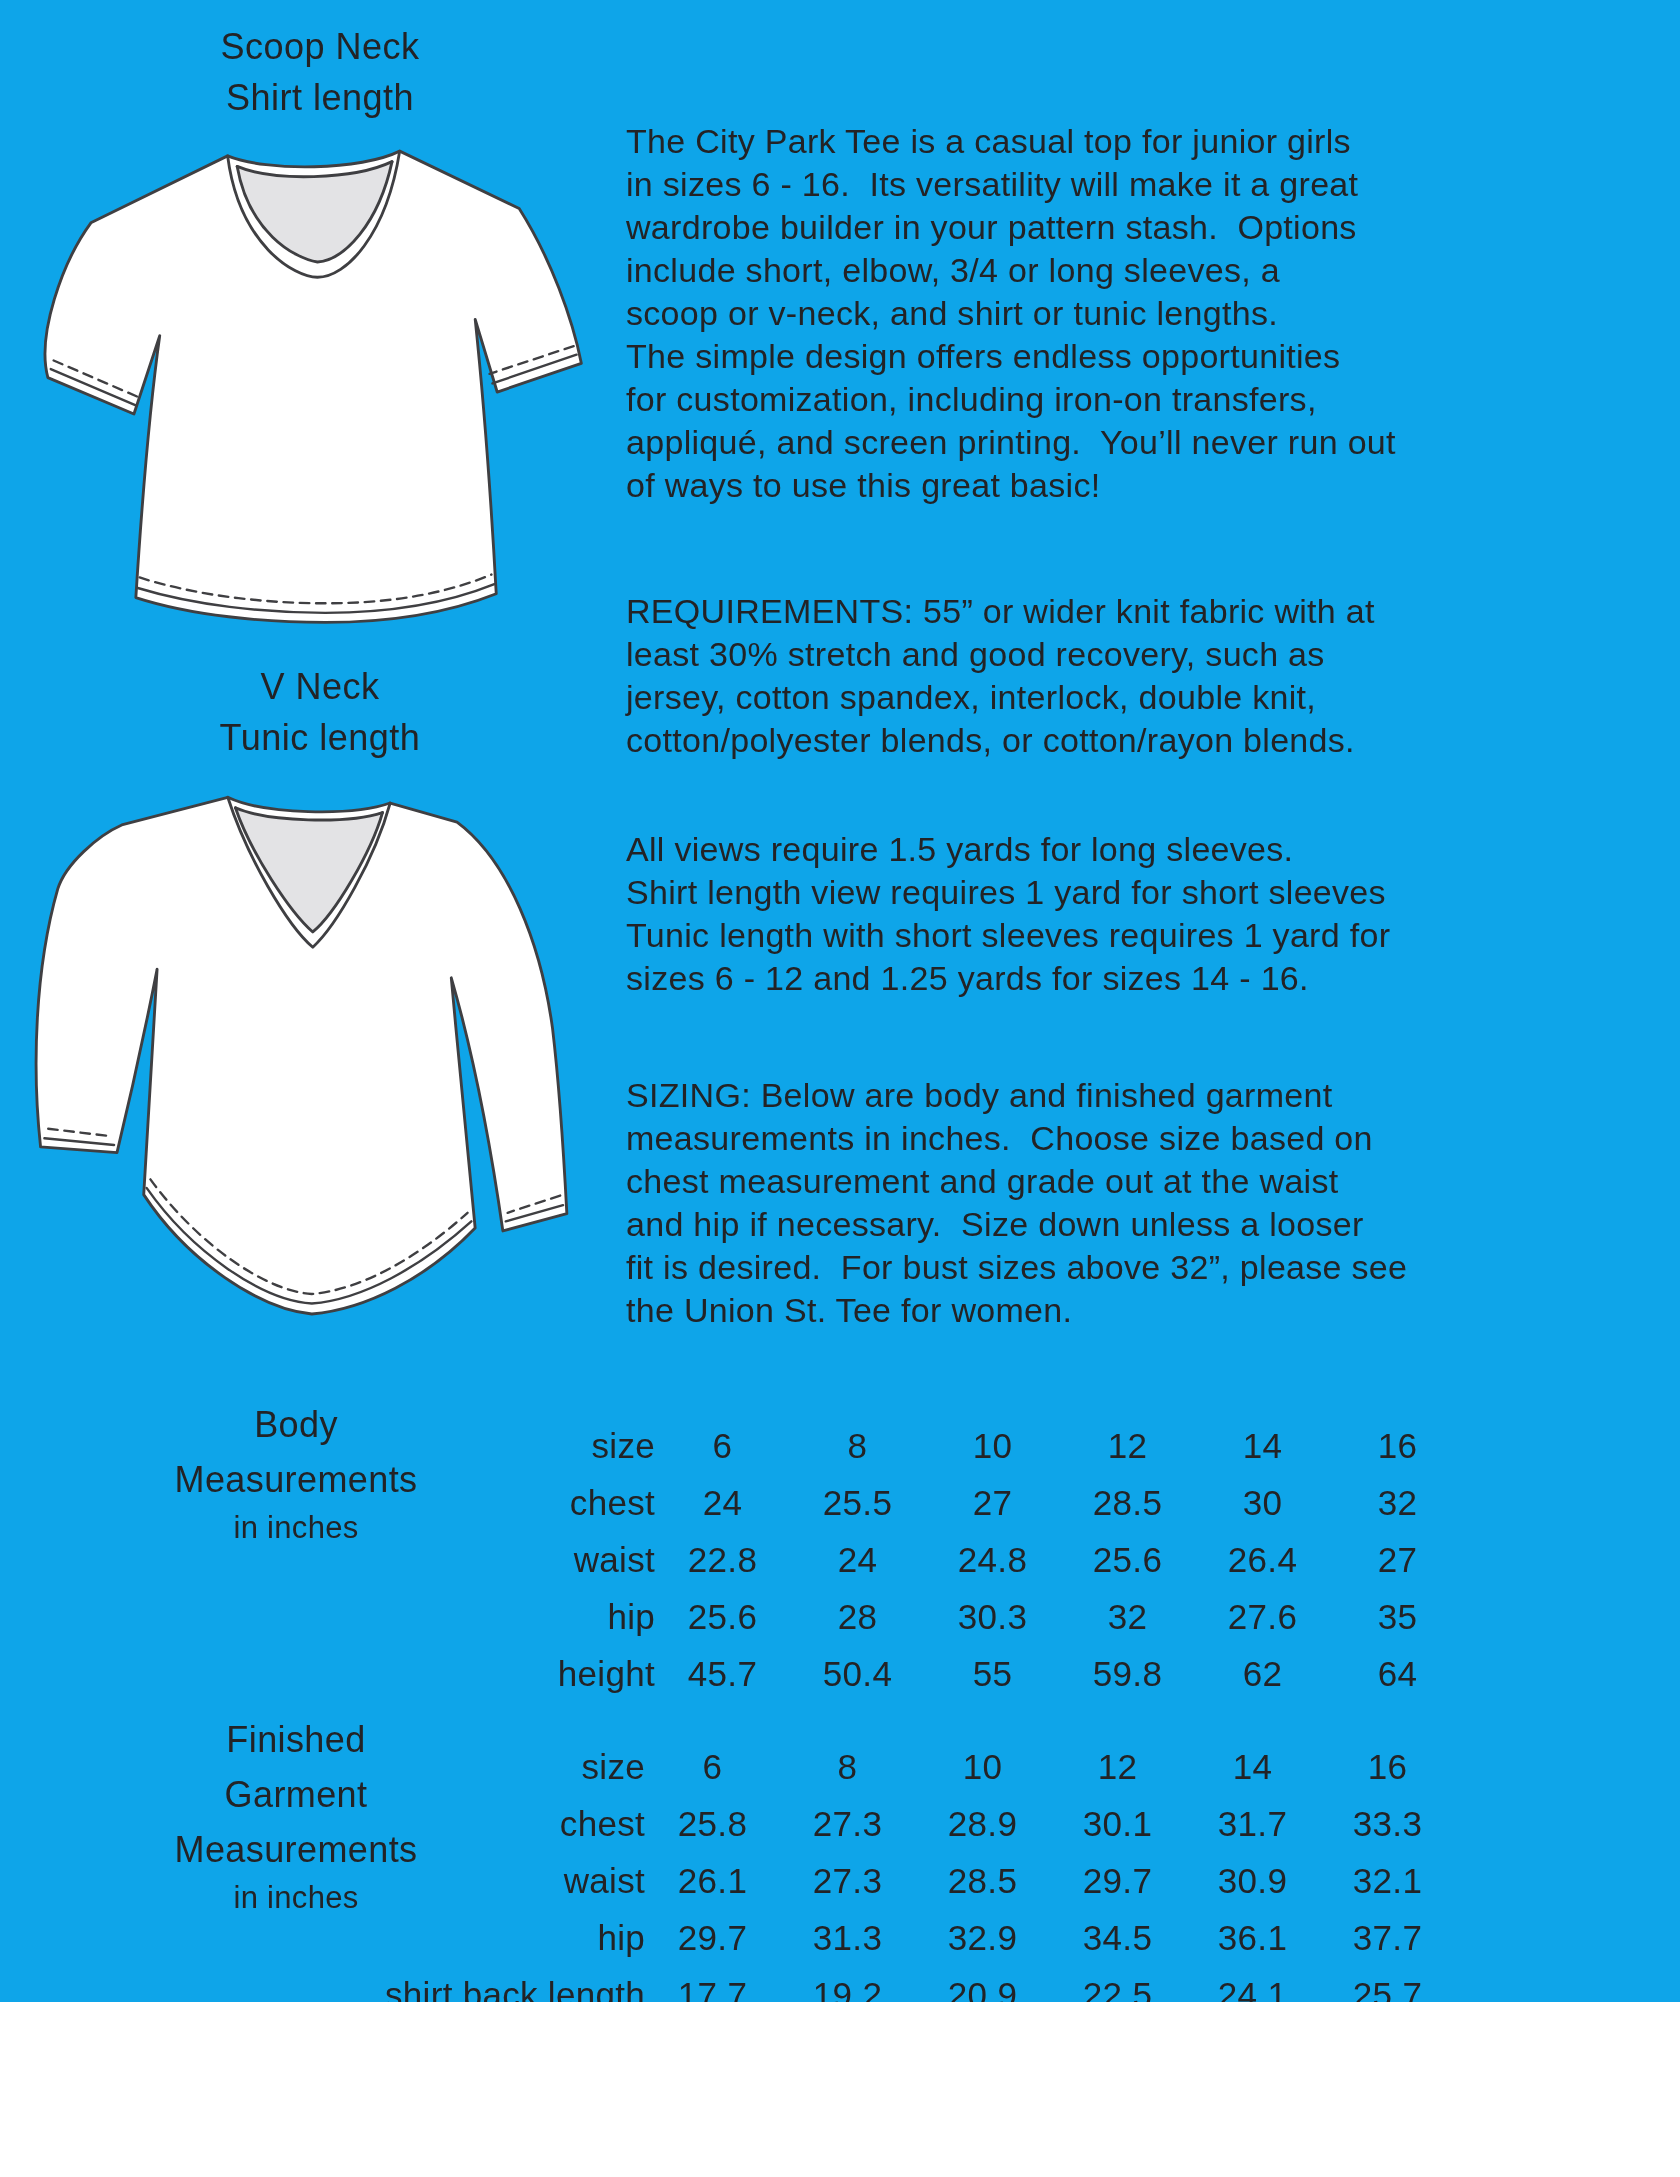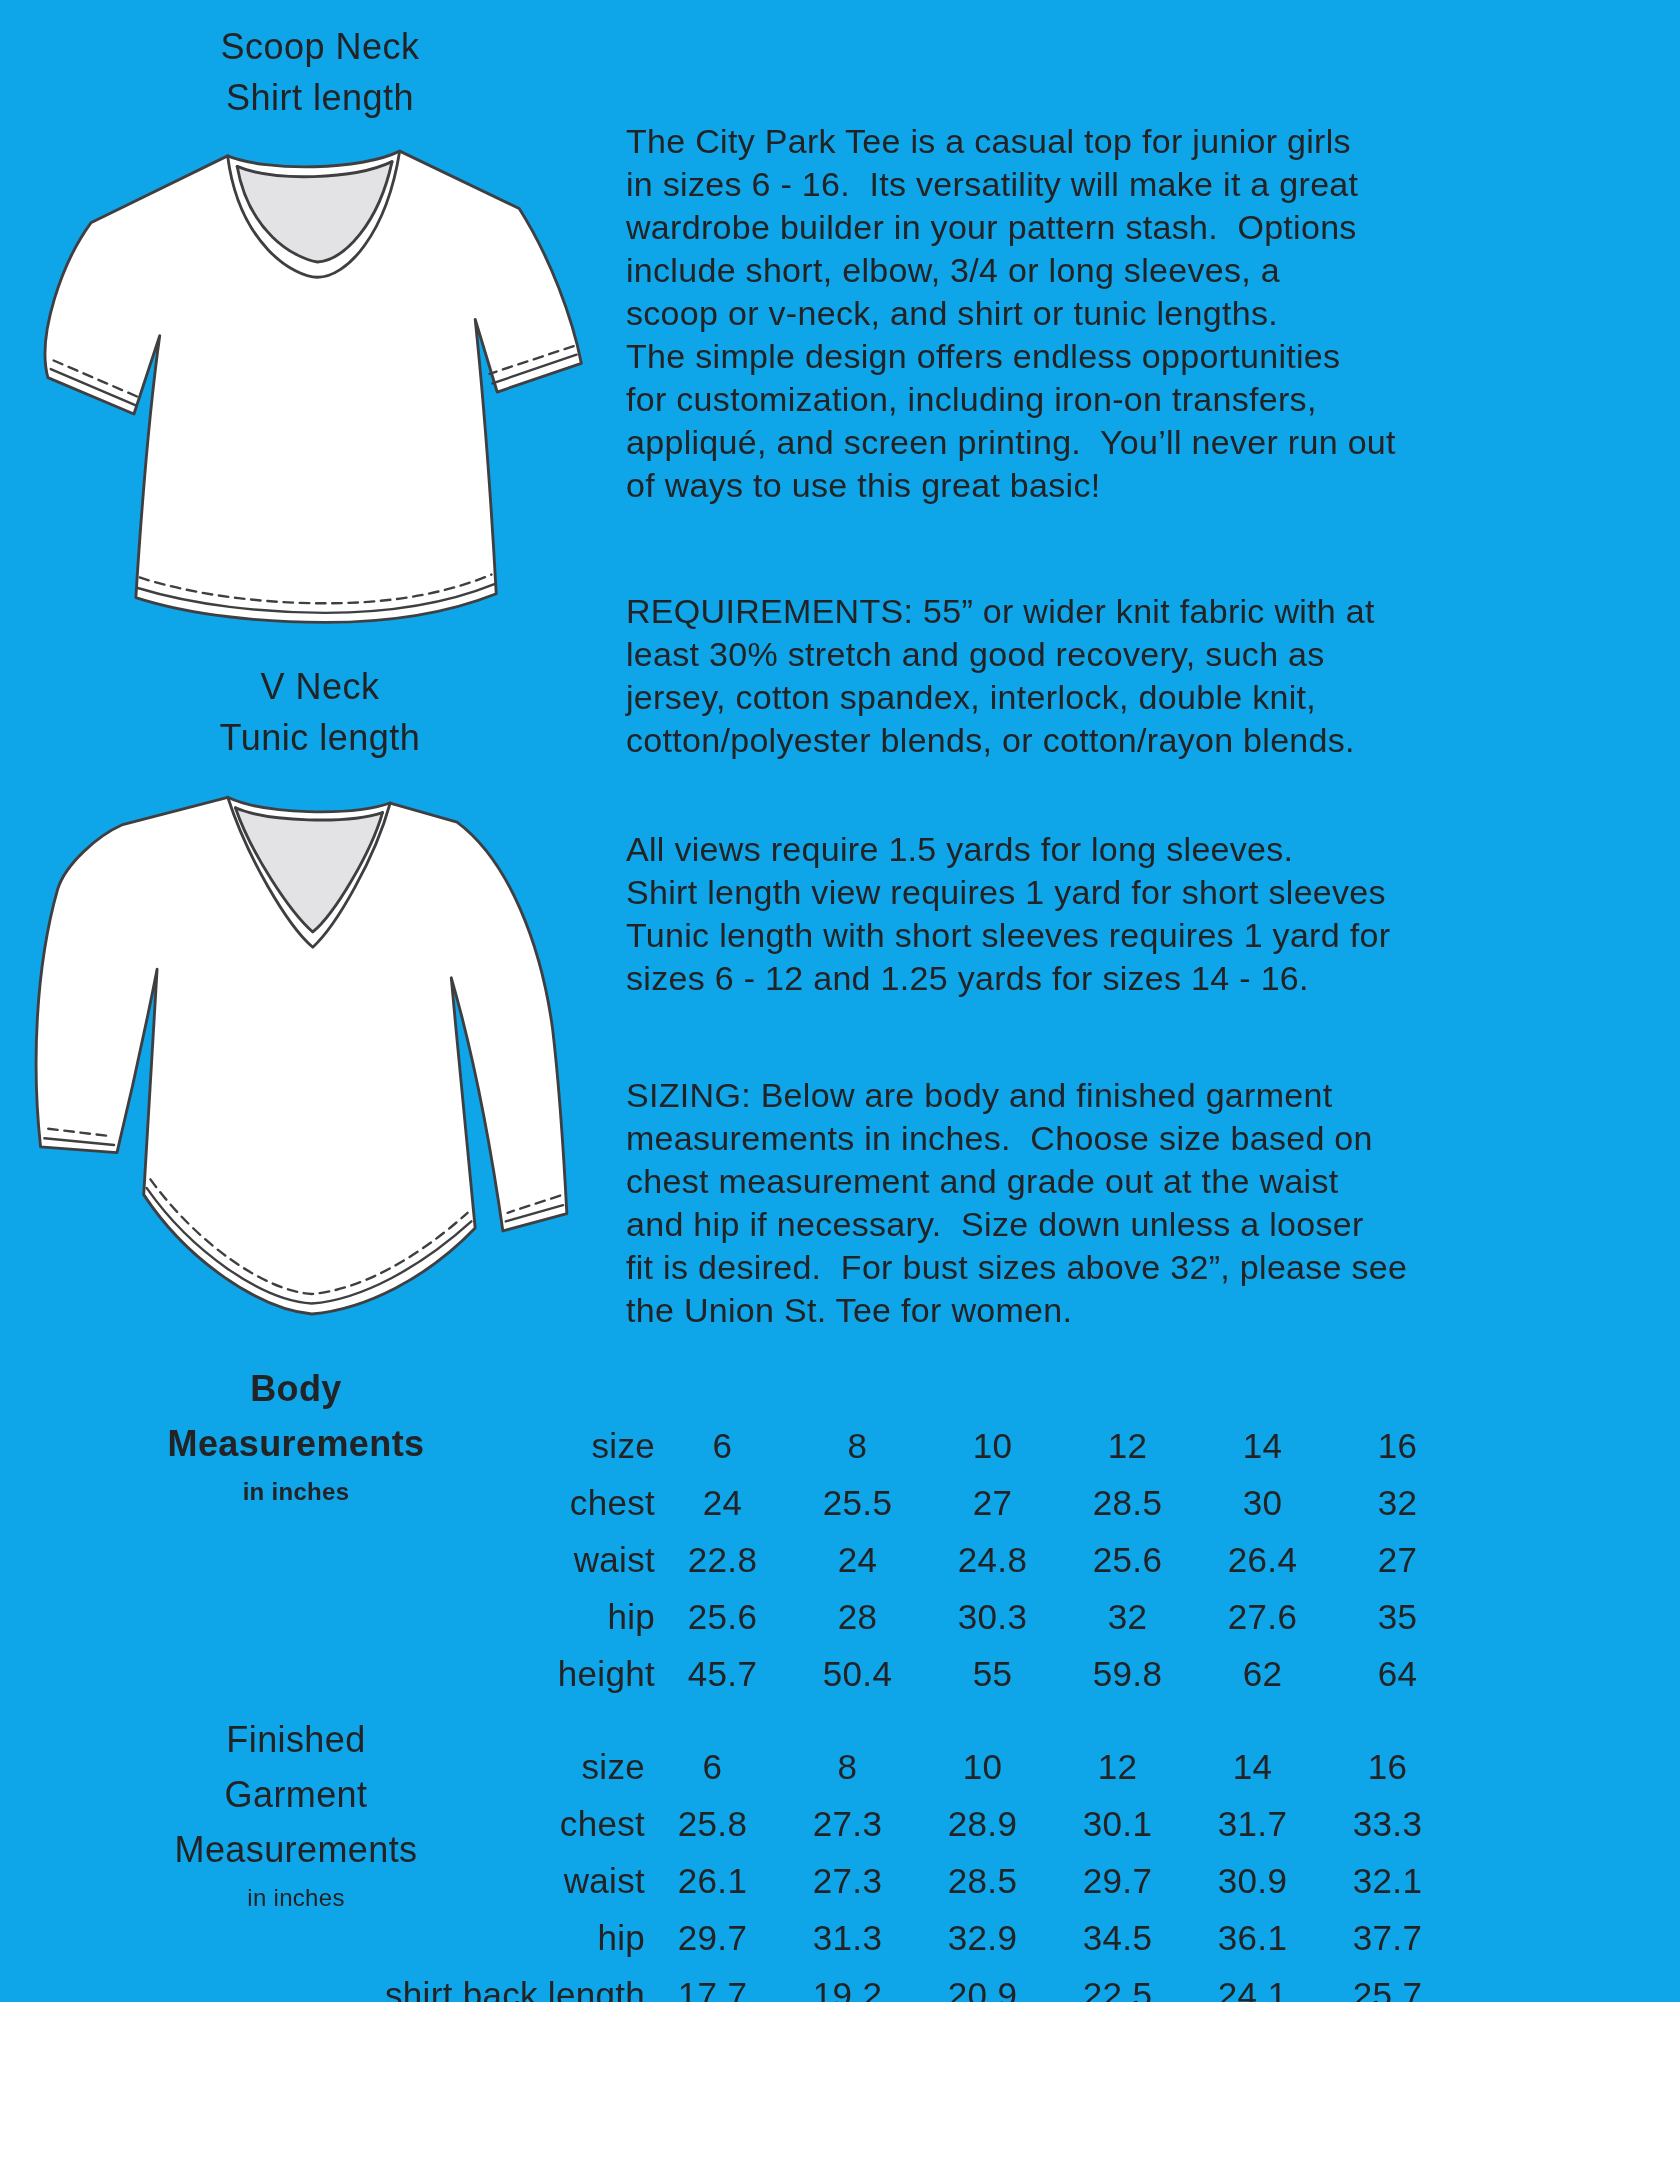--- a/index.html
+++ b/index.html
@@ -10,22 +10,22 @@
   #vneck-label{left:105px;top:661px;width:430px;}
   .illo{position:absolute;}
   .text-col p{position:absolute;left:626px;width:1051px;margin:0;
         font-size:34px;line-height:43px;letter-spacing:0.3px;white-space:pre-wrap;}
   #para-intro{top:80px;margin-top:40px;}
   #para-req{top:590px;}
   #para-yardage{top:828px;}
   #para-sizing{top:1074px;}
   .tbl-title{position:absolute;width:344px;text-align:center;}
   .tbl-title .t-line{font-size:36px;line-height:55px;letter-spacing:0.4px;}
-  .tbl-title .t-sub{font-size:24px;line-height:42px;letter-spacing:0.3px;}
-  #body-title{left:124px;top:1361px;font-weight:bold;}
+  .tbl-title .t-sub{font-size:31px;line-height:42px;letter-spacing:0.3px;}
+  #body-title{left:124px;top:1397px;}
   #finished-title{left:124px;top:1712px;}
   .mtable{position:absolute;}
   #body-table{left:325px;top:1417px;}
   #finished-table{left:315px;top:1738px;}
   .trow{display:grid;grid-template-columns:330px repeat(6,135px);height:57px;
         align-items:center;font-size:35px;letter-spacing:0.3px;}
   .tlabel{text-align:right;white-space:nowrap;}
   .tcell{text-align:center;}
 </style>
 </head>

